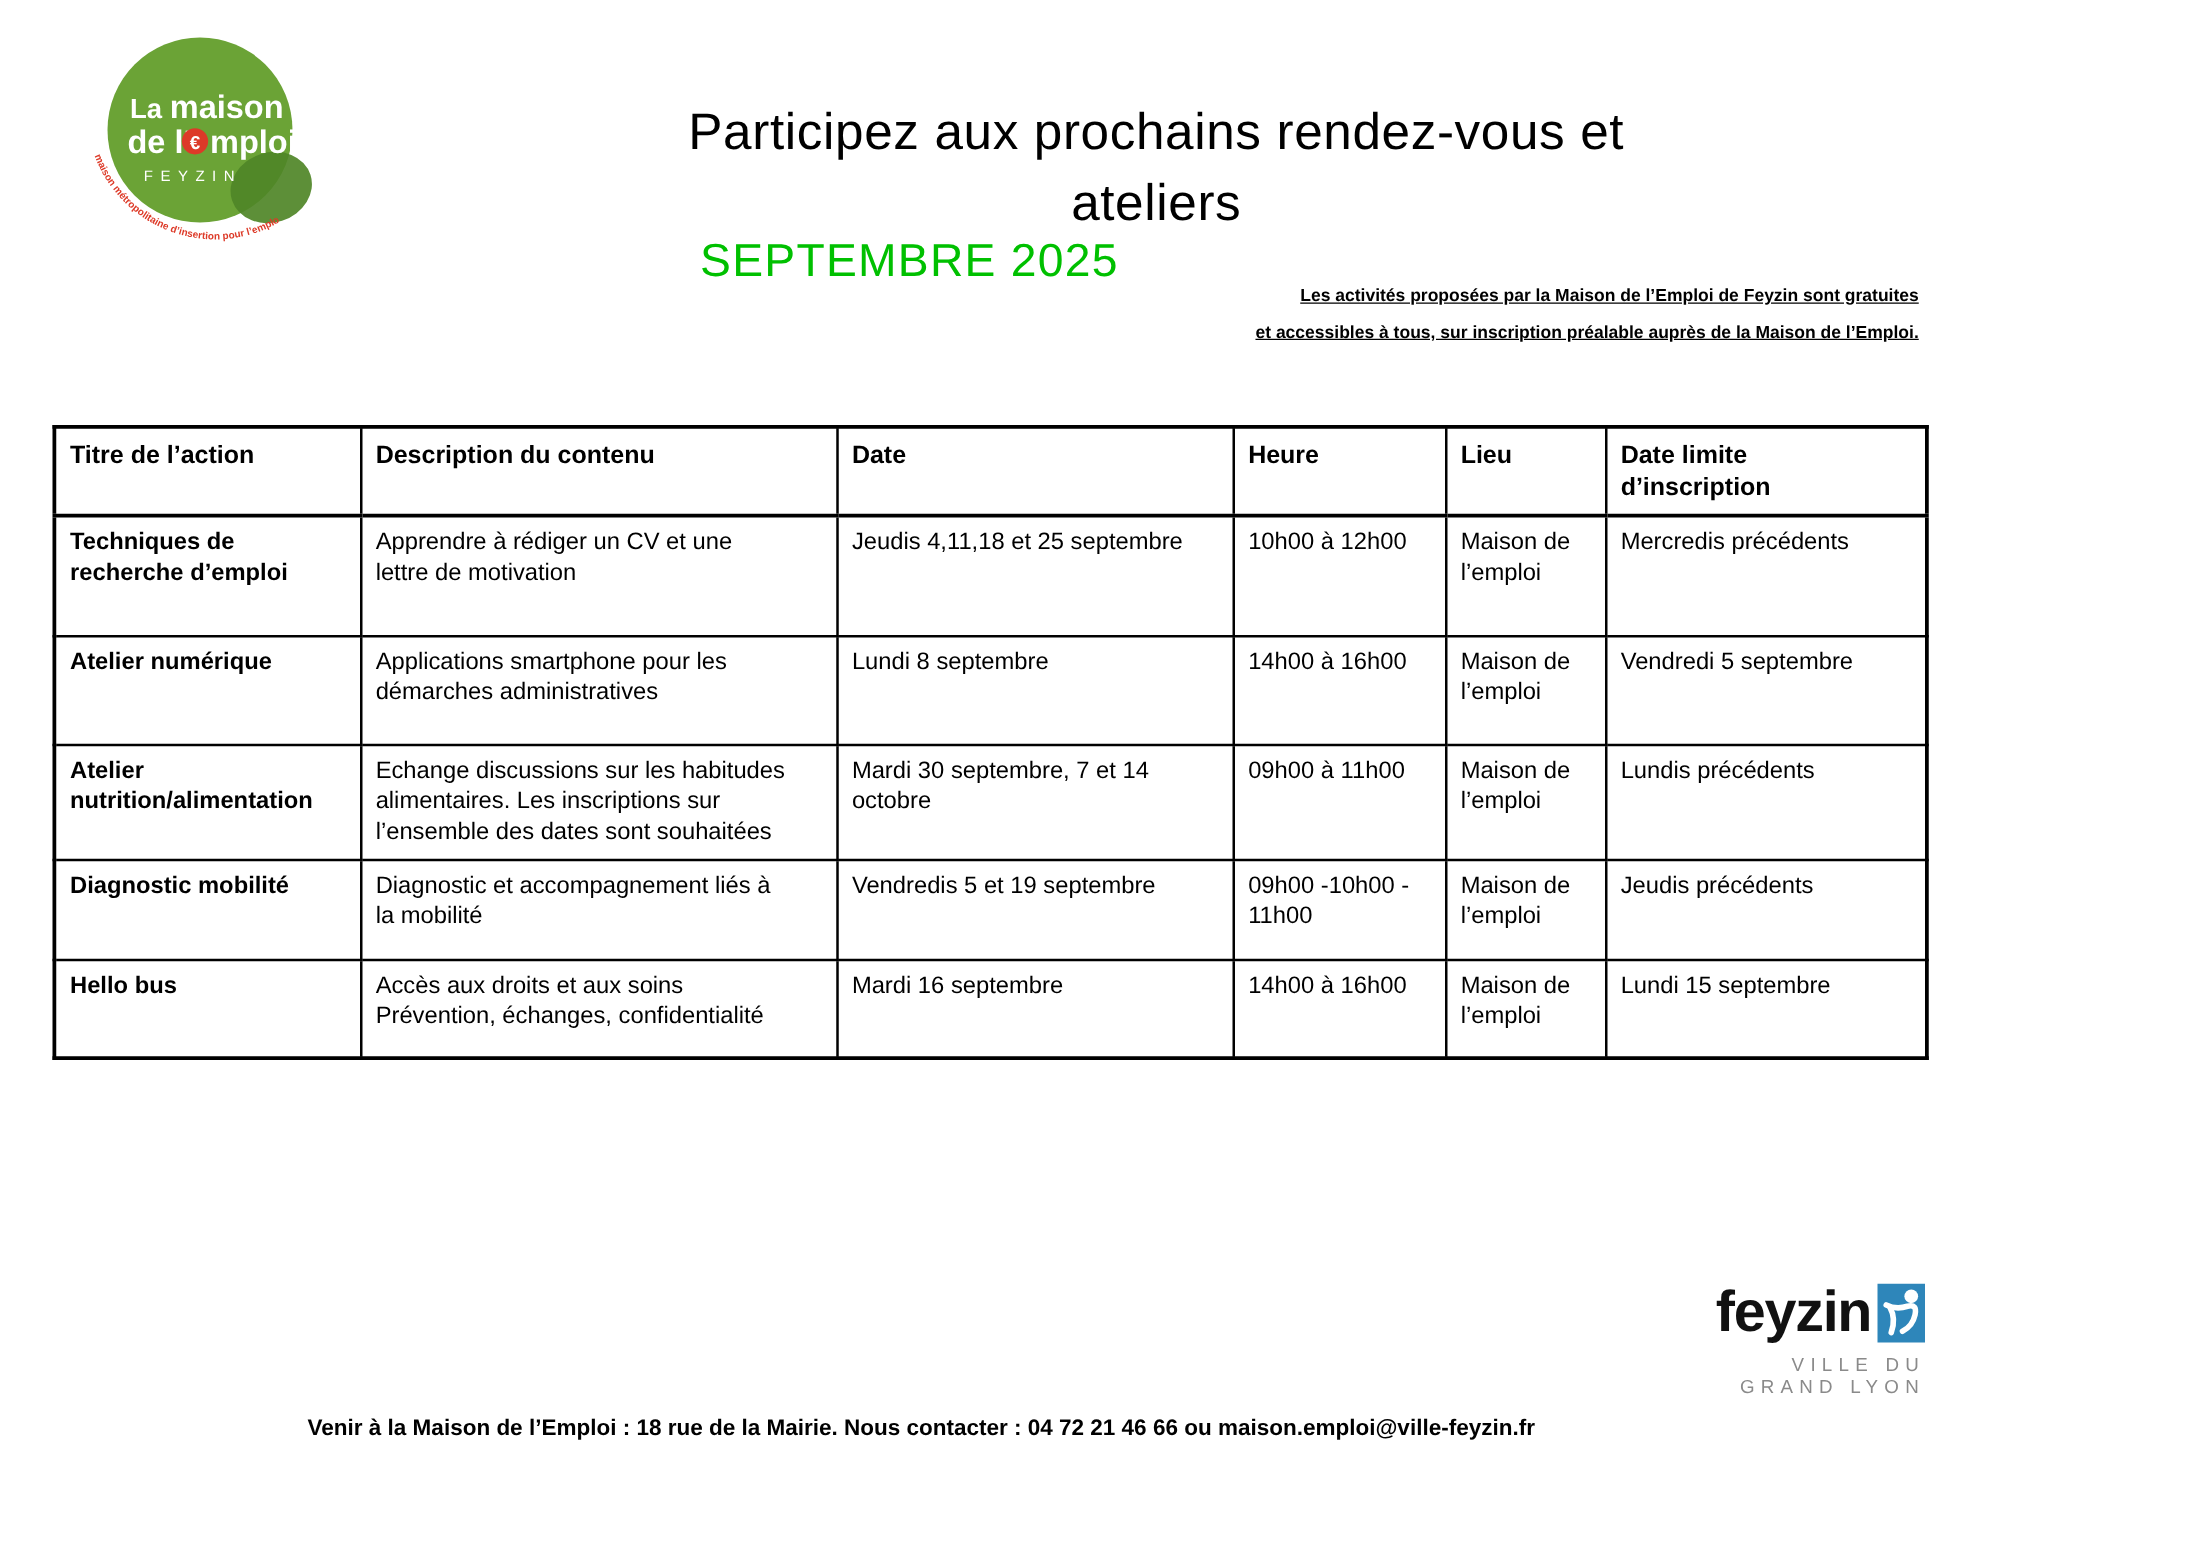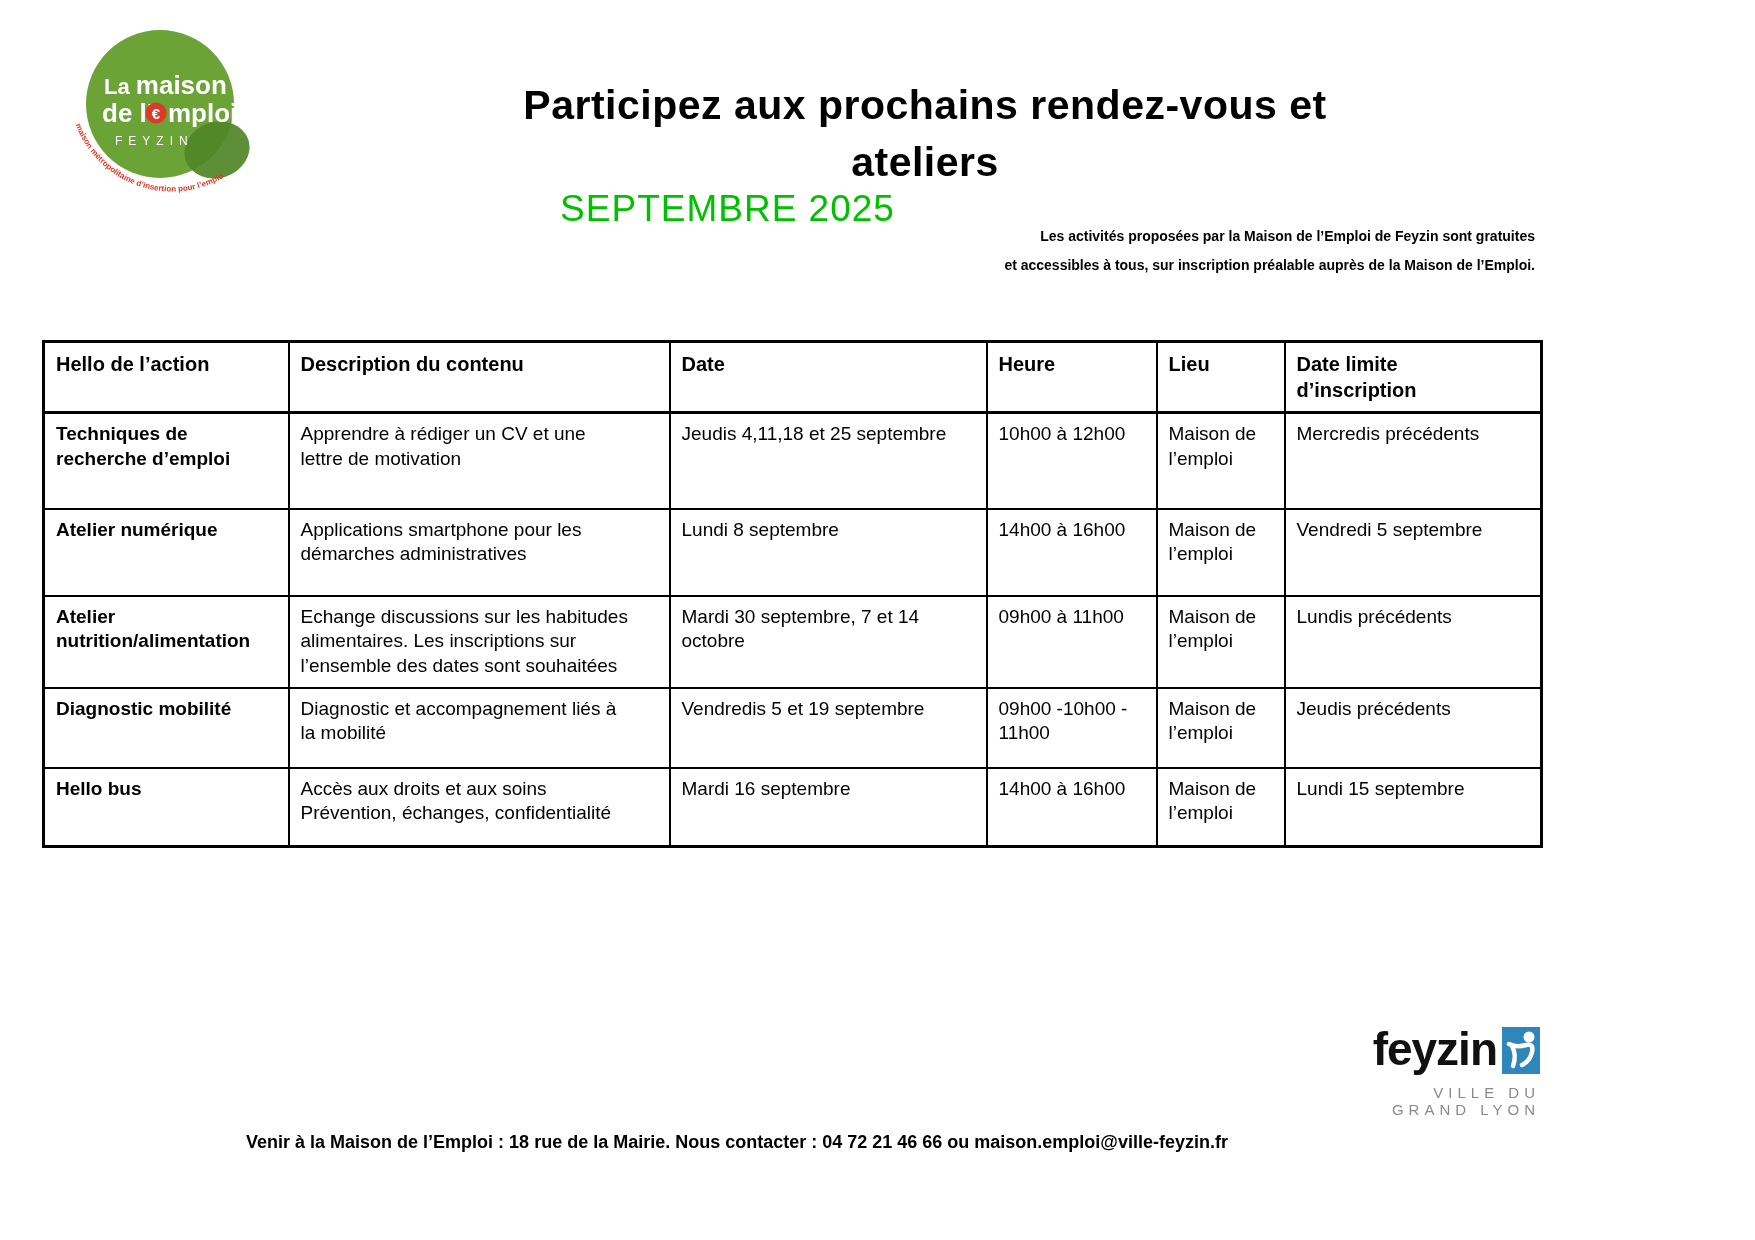--- a/index.html
+++ b/index.html
@@ -4,29 +4,29 @@
 <style>
   html,body{margin:0;padding:0;}
   body{
     width:1755px;height:1240px;background:#ffffff;position:relative;
     font-family:"Liberation Sans", sans-serif;color:#000;overflow:hidden;
   }
   
   .logo-wrap{position:absolute;left:70px;top:24px;width:185px;height:175px;}
   .page-title{
     position:absolute;left:415px;top:50px;width:1020px;text-align:center;
-    font-size:41px;font-weight:bold;line-height:1.38;white-space:pre-line;letter-spacing:.5px;
+    font-size:41px;font-weight:normal;line-height:1.38;white-space:pre-line;letter-spacing:.5px;
   }
   .month-subtitle{
     position:absolute;left:300px;top:188px;width:855px;text-align:center;
     font-size:37px;font-weight:normal;color:#00c000;letter-spacing:1px;
   }
   .info-note{
     position:absolute;right:220px;top:222px;text-align:right;
-    font-size:14px;font-weight:bold;line-height:29px;
+    font-size:14px;font-weight:bold;line-height:29px;text-decoration:underline;
   }
   
   table.events{
     position:absolute;left:42px;top:340px;width:1498px;
     border-collapse:collapse;table-layout:fixed;border:3px solid #000;
   }
   table.events th,table.events td{
     border:2px solid #000;vertical-align:top;padding:8px 11px;
     font-size:19px;line-height:1.3;white-space:pre-line;overflow:hidden;
   }
@@ -86,21 +86,21 @@
   <colgroup>
     <col style="width:245px">
       <col style="width:381px">
       <col style="width:317px">
     <col style="width:170px">
       <col style="width:128px">
       <col style="width:257px">
   </colgroup>
   <thead>
     <tr>
-      <th>Hello de l’action</th>
+      <th>Titre de l’action</th>
       <th>Description du contenu</th>
       <th>Date</th>
       <th>Heure</th>
       <th>Lieu</th>
       <th>Date limite
 d’inscription</th>
     </tr>
   </thead>
   <tbody>
     <tr>

